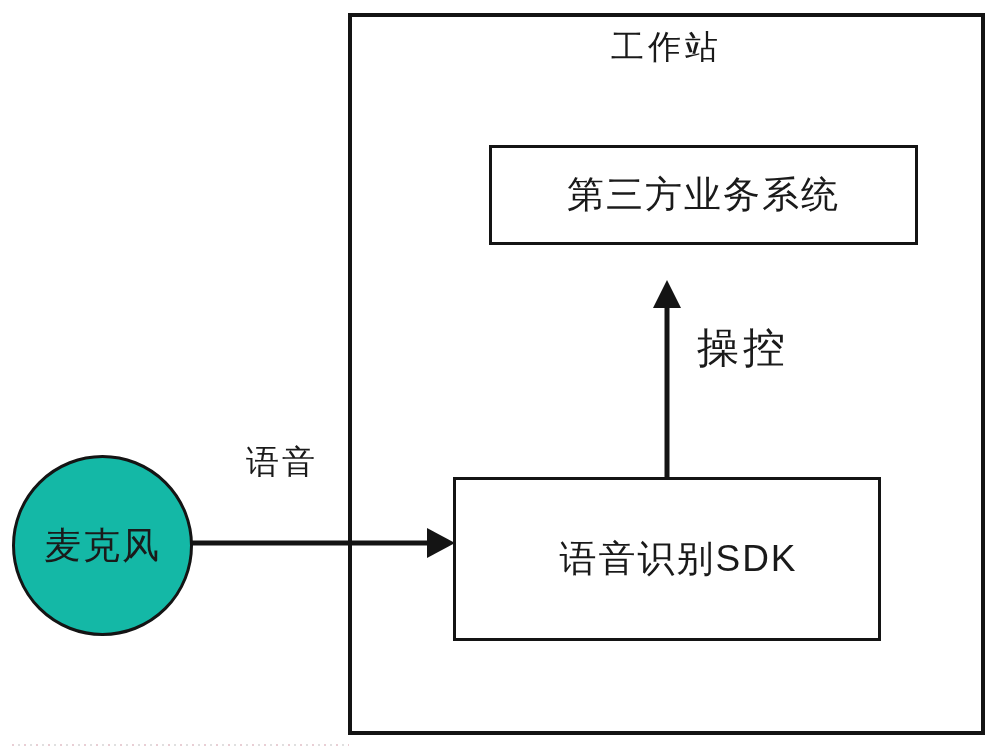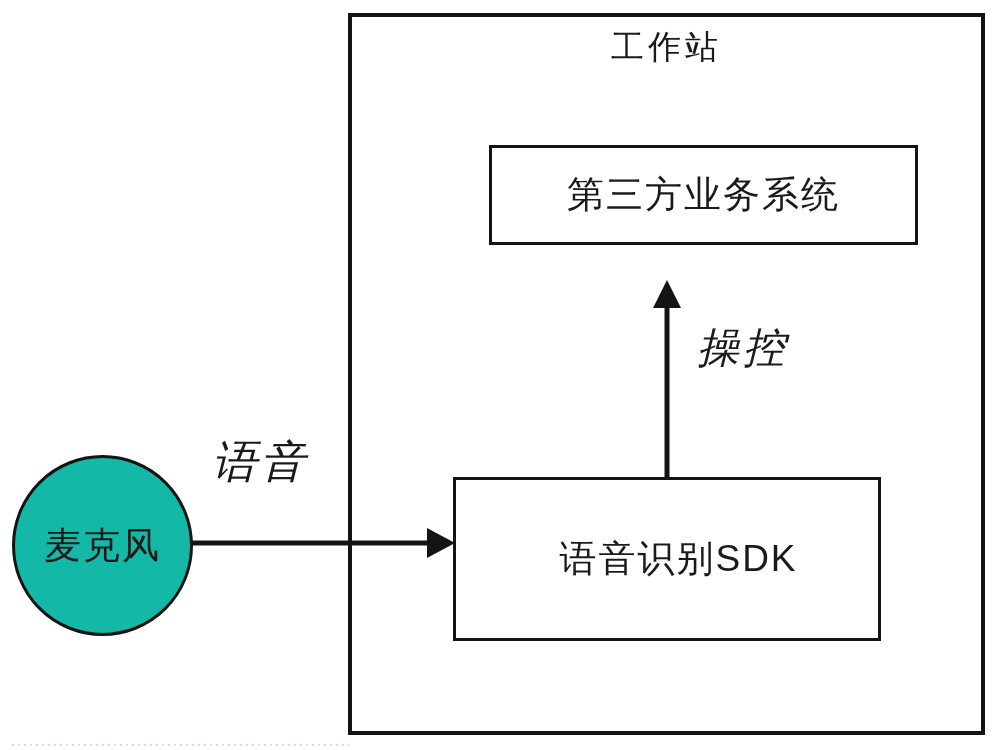--- a/index.html
+++ b/index.html
@@ -85,30 +85,29 @@
     left: 0;
     top: 0;
     width: 1000px;
     height: 750px;
     pointer-events: none;
   }
   .edge-label {
     position: absolute;
     font-weight: 500;
     white-space: nowrap;
-    font-style: italic;
   }
   .edge-label span { display: block; }
   .voice-signal-label {
-    left: 208px;
+    left: 214px;
     top: 430px;
     width: 104px;
-    font-size: 45px;
+    font-size: 33px;
     line-height: 63px;
-    text-align: center;
+    text-align: right;
     letter-spacing: 3px;
   }
   .control-command-label {
     left: 697px;
     top: 319px;
     font-size: 42px;
     line-height: 58px;
     text-align: left;
     letter-spacing: 4px;
   }

